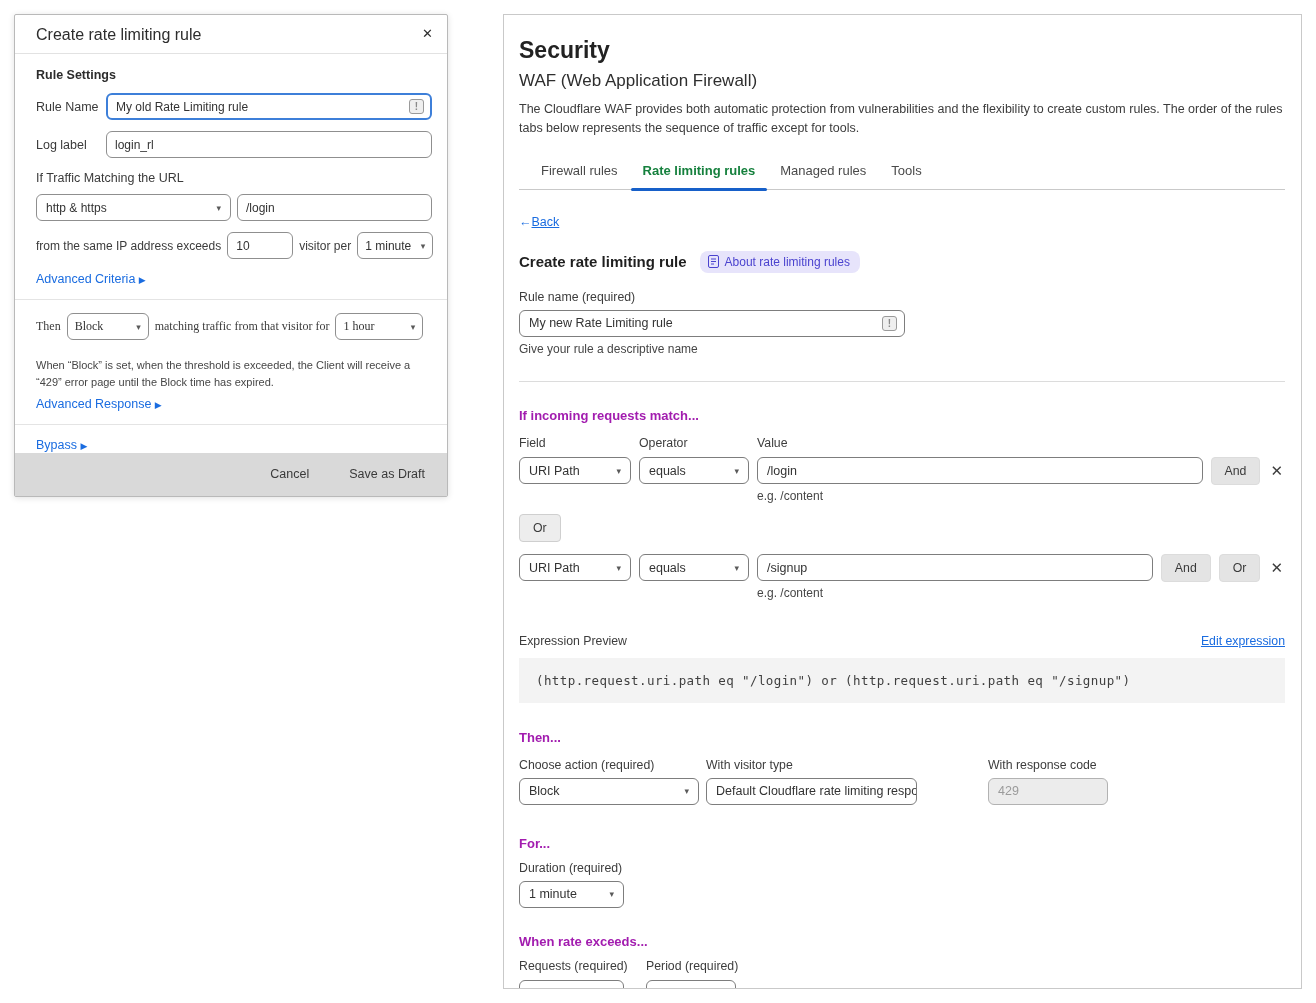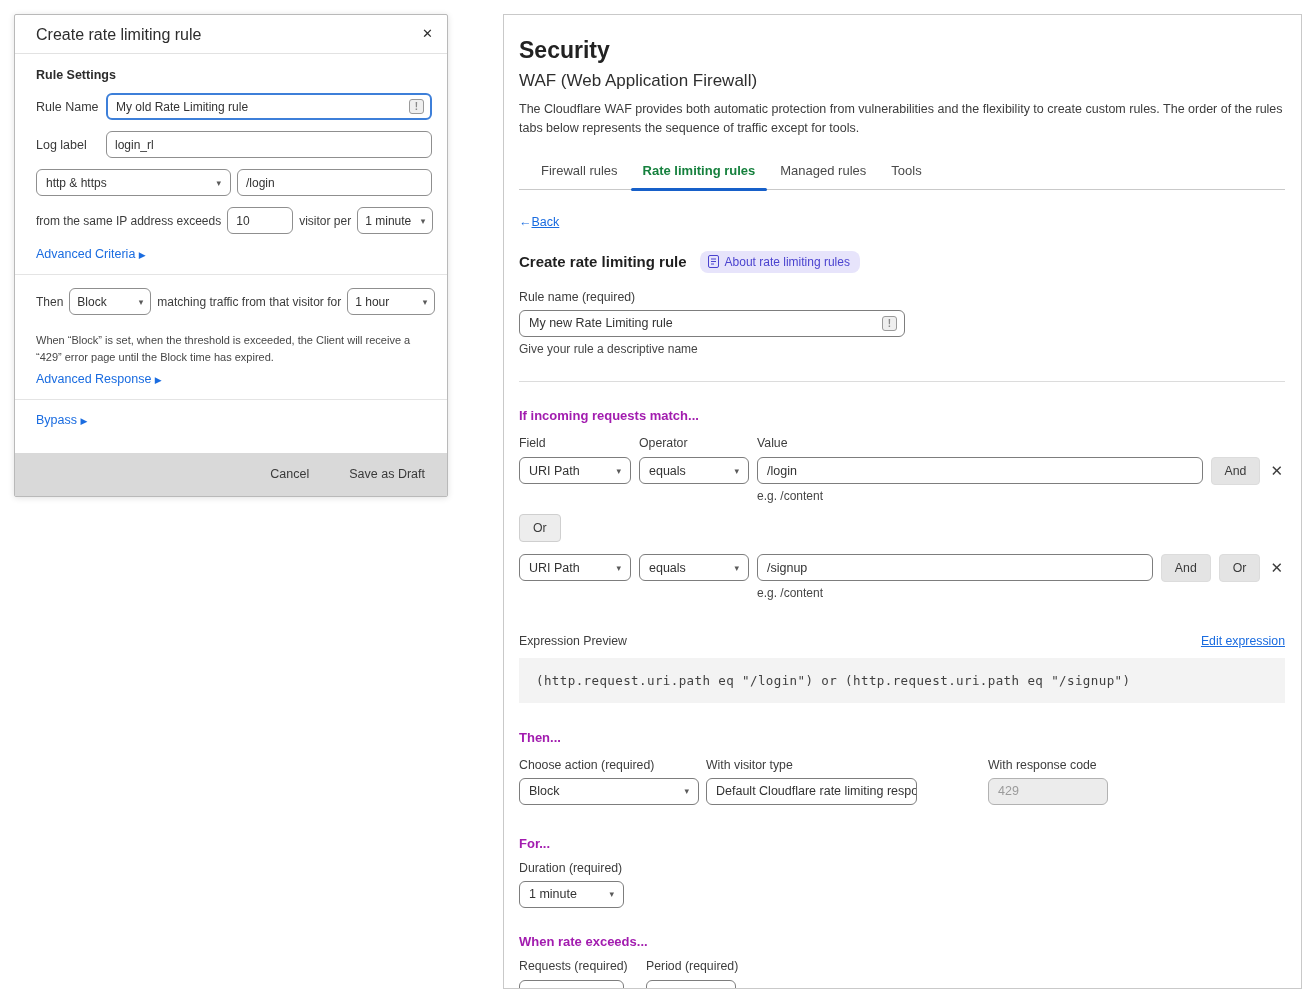--- a/index.html
+++ b/index.html
@@ -142,20 +142,21 @@
       </span>
     </div>
 
     <div class="drow">
       <span class="dlabel">Log label</span>
       <span class="input-wrap">
         <input class="dinput" value="login_rl" style="">
       </span>
     </div>
 
+    <div class="d-heading">If Traffic Matching the URL</div>
 
     <div class="drow">
       <span class="dselect" style="width:195px; flex:none;">
         <span>http &amp; https</span>
         <span class="sel-arrow">▾</span>
       </span>
       <span class="input-wrap">
         <input class="dinput" value="/login" style="">
       </span>
     </div>
@@ -170,21 +171,21 @@
       </span>
     </div>
 
     <div class="d-link">
       <span>Advanced Criteria</span>
       <span class="tri">▶</span>
     </div>
 
     <hr class="d-divider">
 
-    <div class="drow" style="margin-bottom:17px;">
+    <div class="drow" style="margin-bottom:17px;font-family:Liberation Serif, serif;">
       <span class="d-inline-text">Then</span>
       <span class="dselect" style="width:82px; flex:none; padding:0 7px;">
         <span>Block</span>
         <span class="sel-arrow">▾</span>
       </span>
       <span class="d-inline-text">matching traffic from that visitor for</span>
       <span class="dselect" style="width:88px; flex:none; padding:0 7px;">
         <span>1 hour</span>
         <span class="sel-arrow">▾</span>
       </span>

